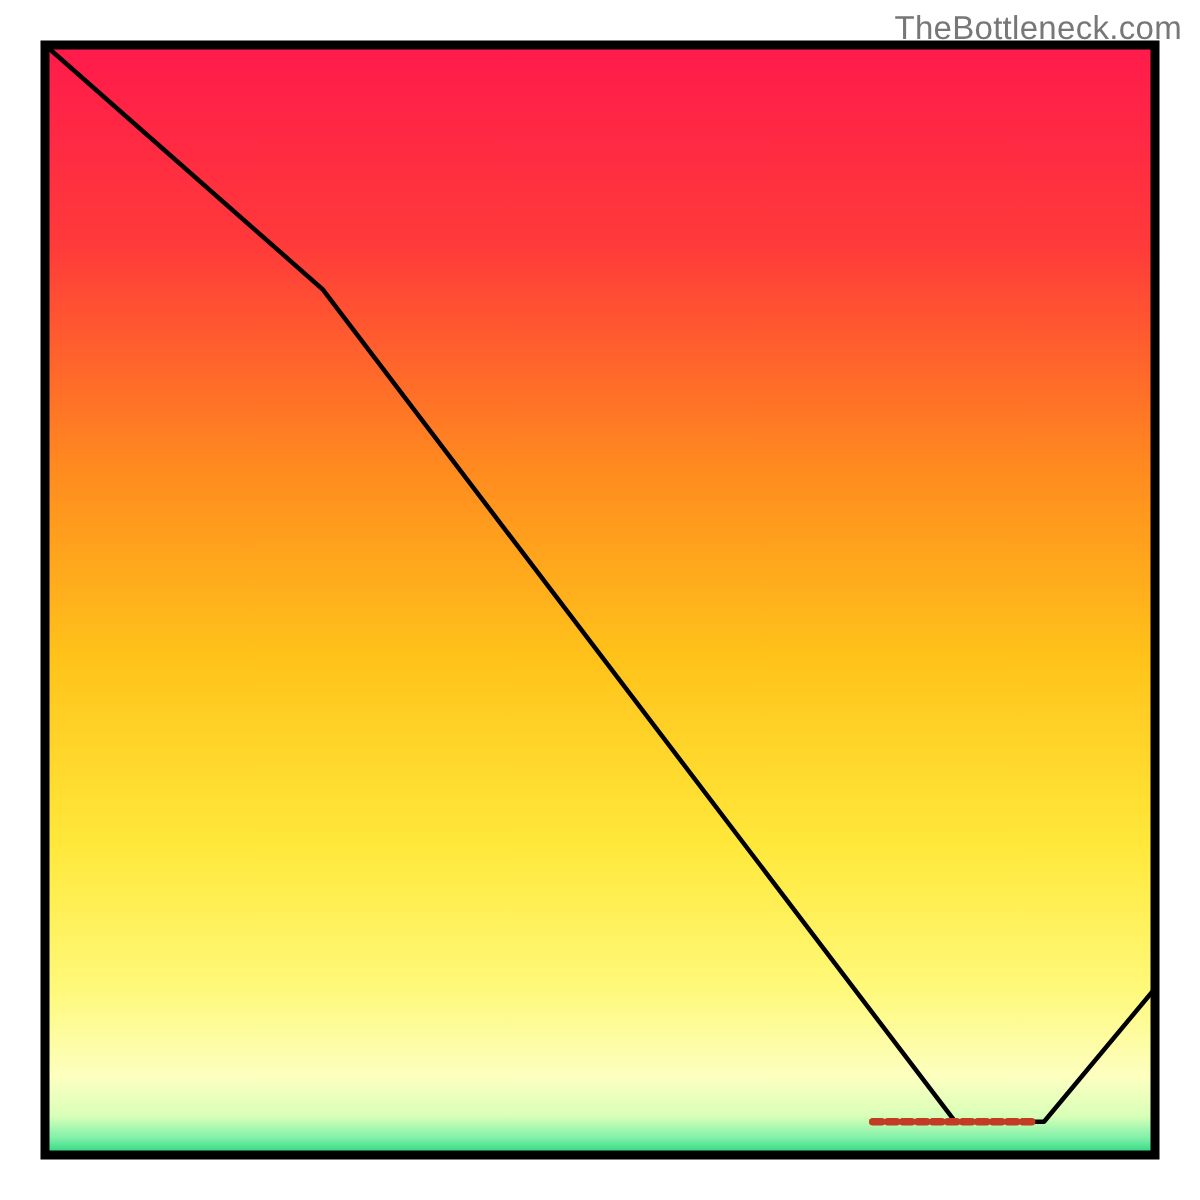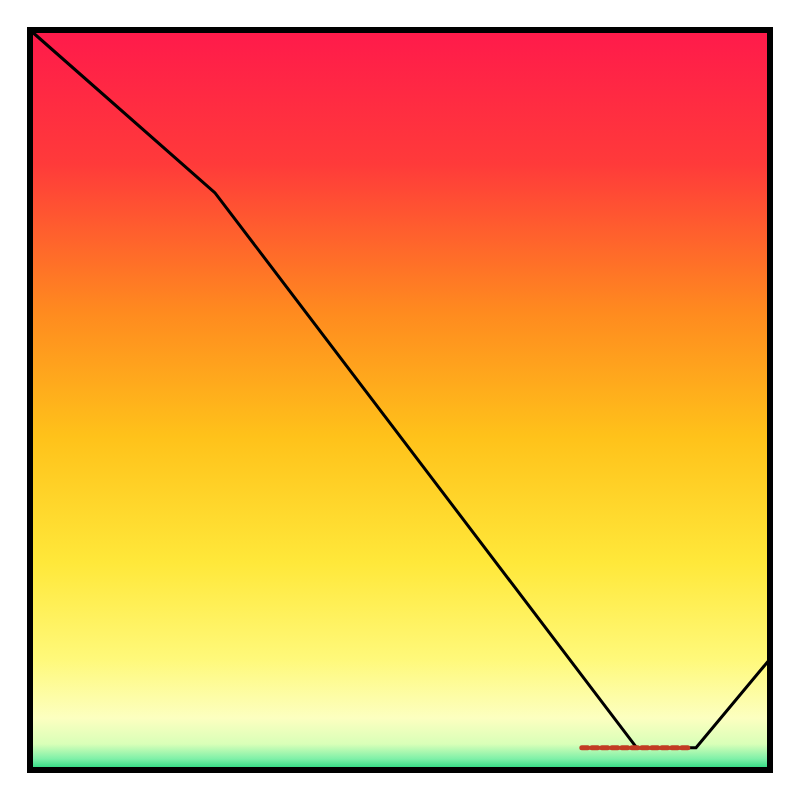--- a/index.html
+++ b/index.html
@@ -26,20 +26,21 @@
     letter-spacing: 0.2px;
   }
   svg {
     display: block;
   }
 </style>
 </head>
 <body>
 
 <div class="chart-wrap">
+  <div class="watermark">TheBottleneck.com</div>
   <svg id="chart-svg" width="800" height="800" viewBox="0 0 800 800">
       <defs>
         <linearGradient id="bgGrad" x1="0" y1="0" x2="0" y2="1">
           <stop offset="0%" stop-color="#ff1a4b"></stop>
           <stop offset="18%" stop-color="#ff3a3a"></stop>
           <stop offset="38%" stop-color="#ff8a1f"></stop>
           <stop offset="55.00000000000001%" stop-color="#ffc21a"></stop>
           <stop offset="72%" stop-color="#ffe83a"></stop>
           <stop offset="85%" stop-color="#fff97a"></stop>
           <stop offset="93%" stop-color="#fcffc0"></stop>

